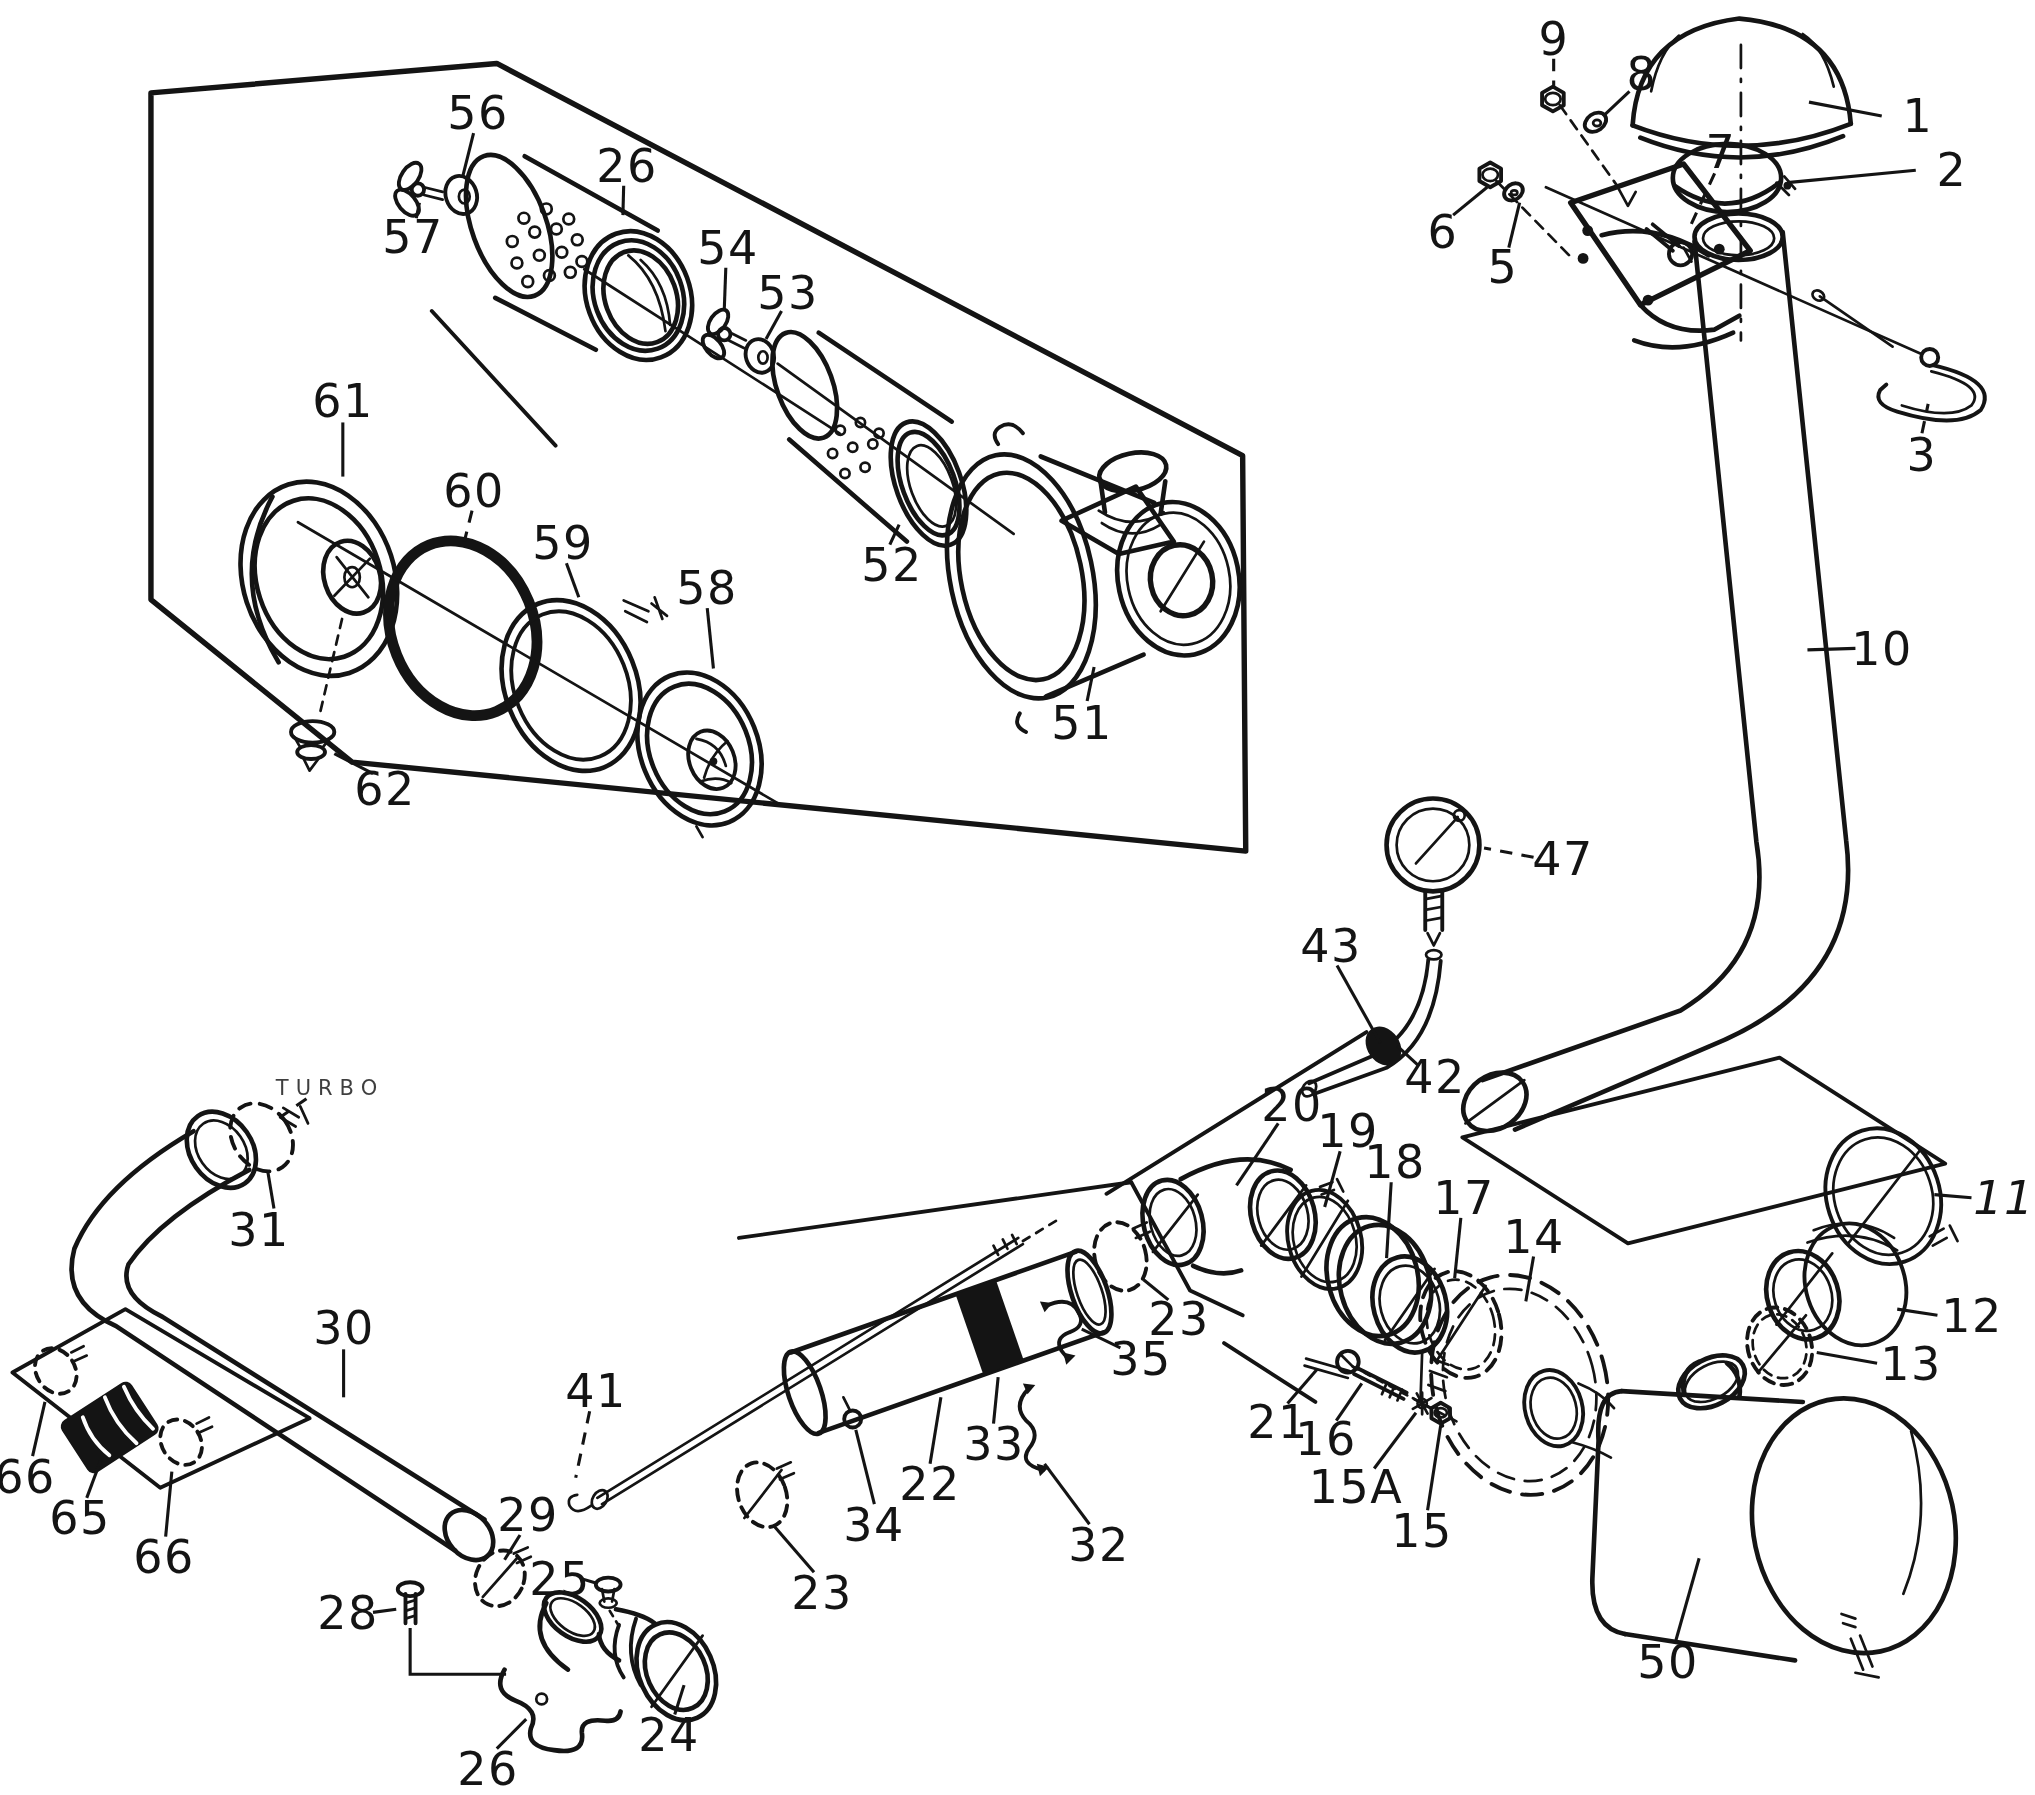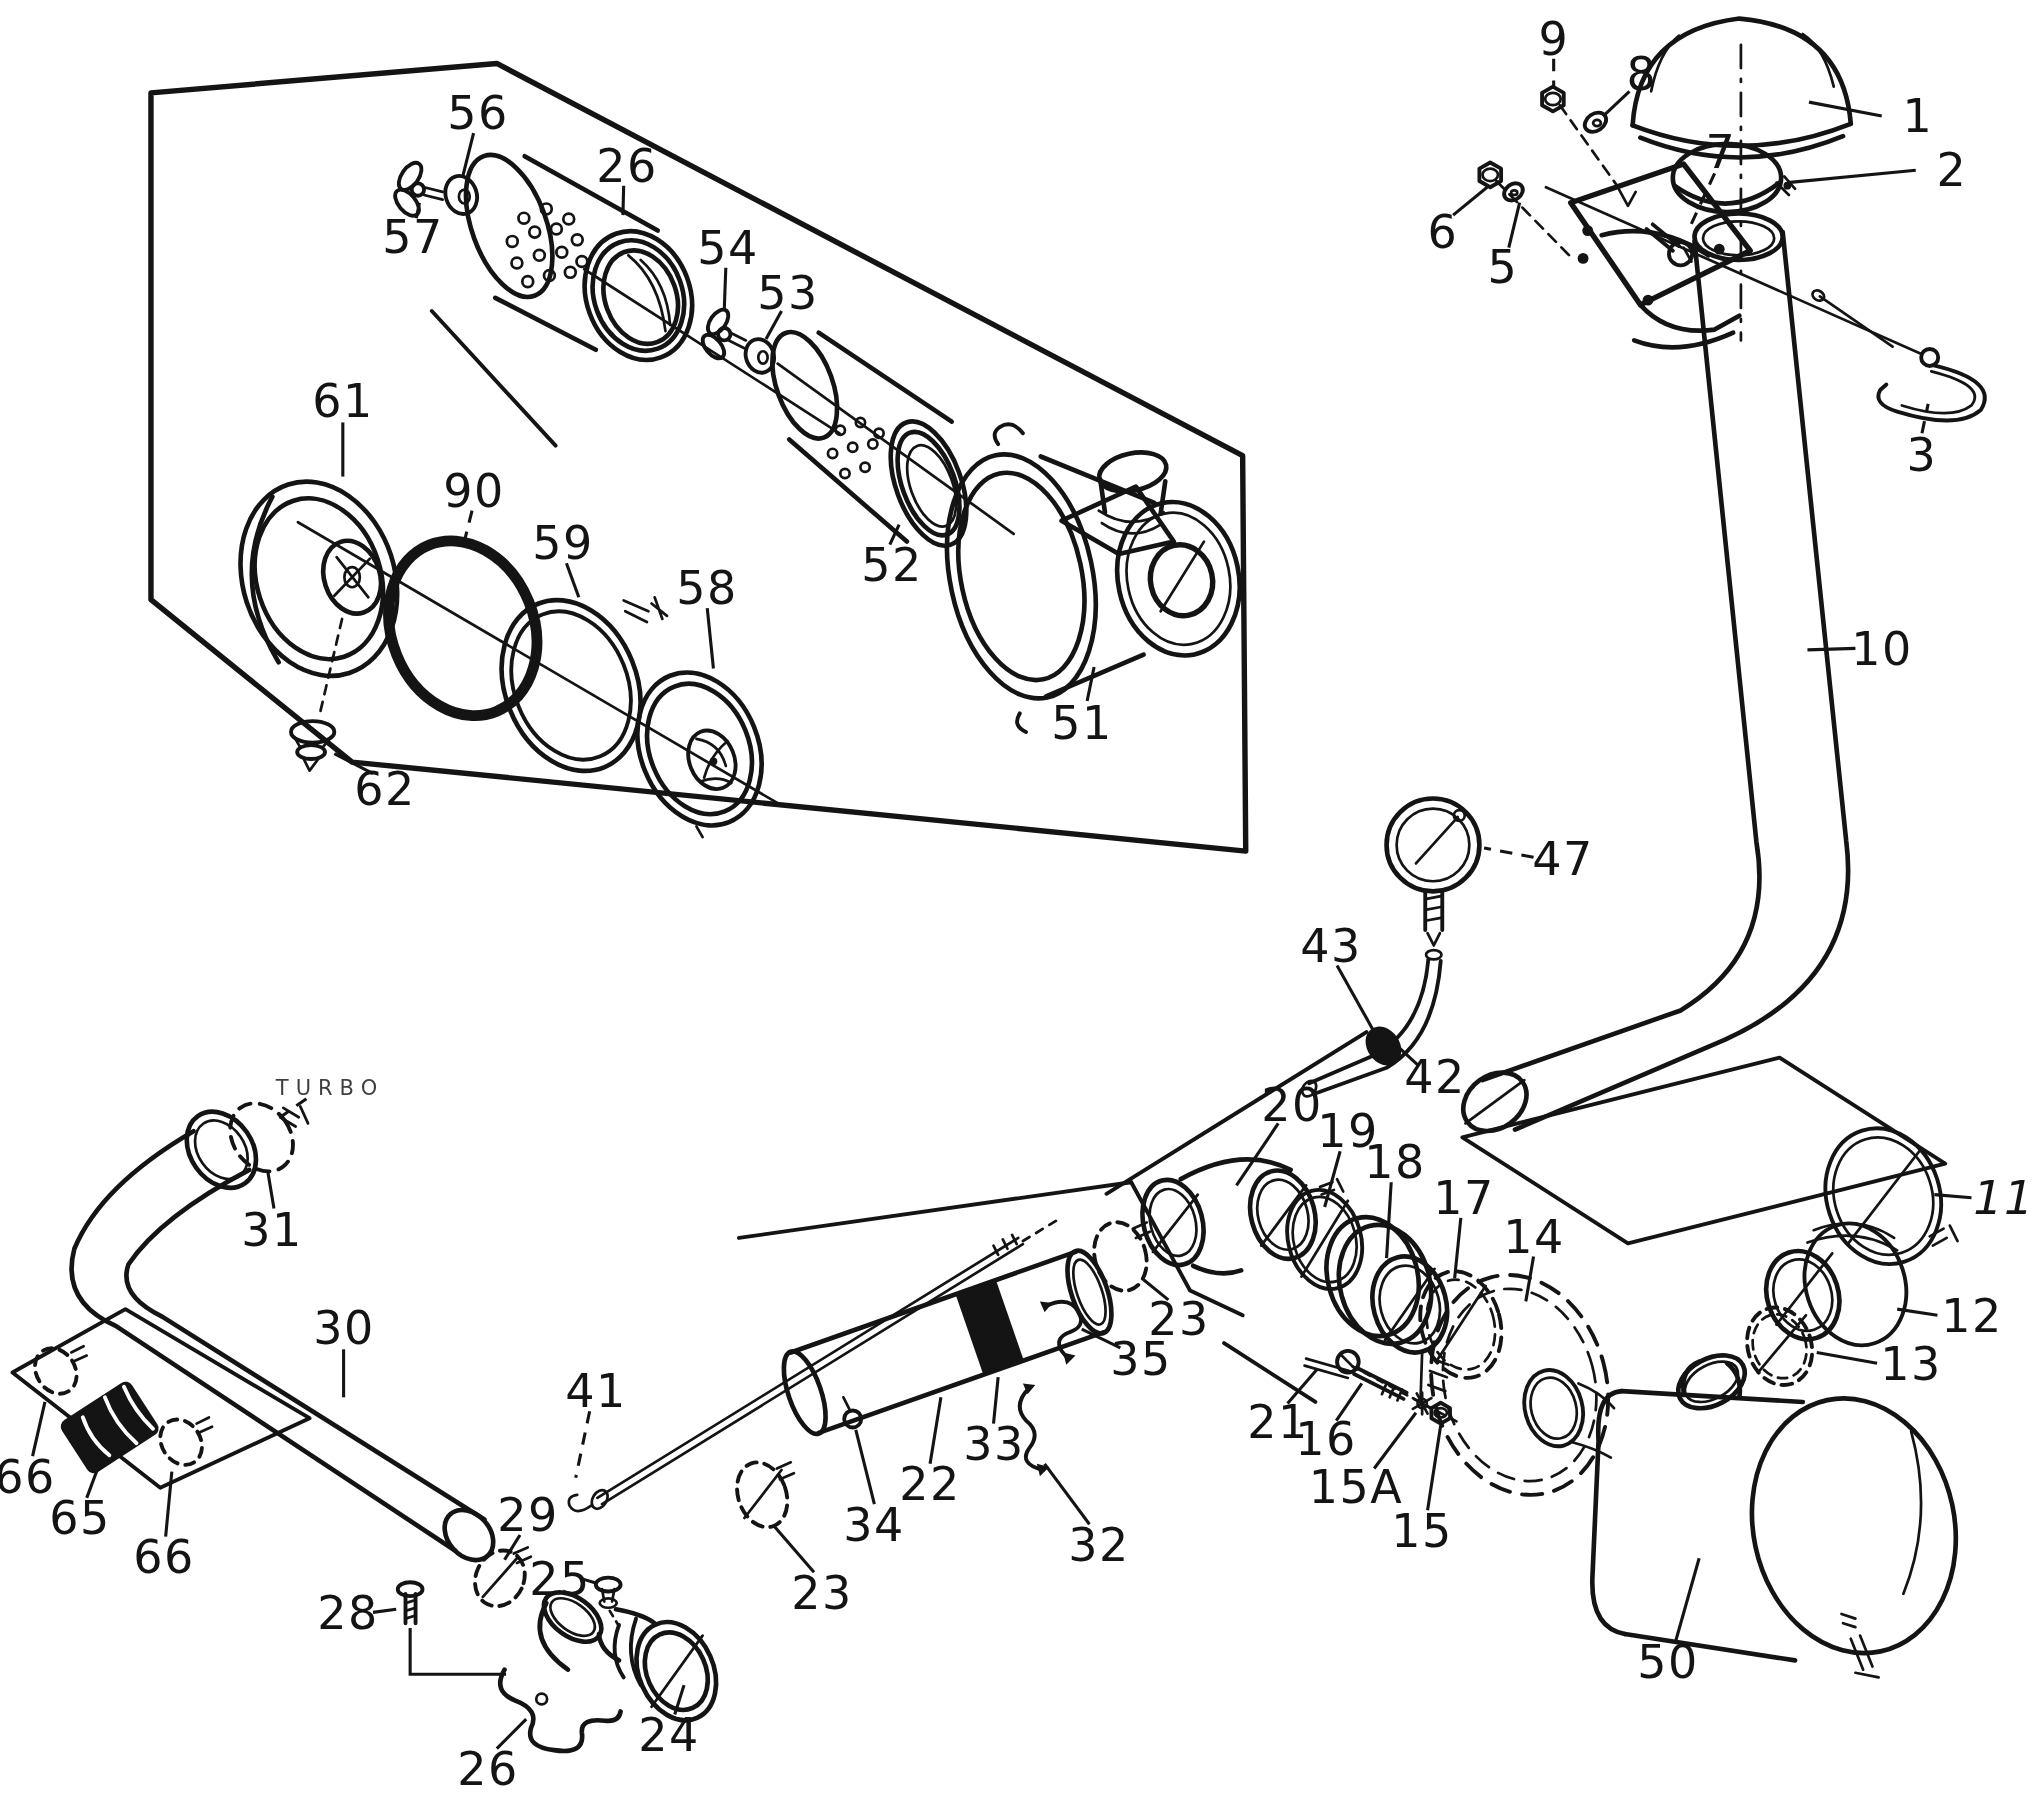--- a/index.html
+++ b/index.html
@@ -522,40 +522,40 @@
       <div class="plabel" style="left: 1278px; top: 1422px;">21</div>
       <div class="plabel" style="left: 930px; top: 1484px;">22</div>
       <div class="plabel" style="left: 822px; top: 1593px;">23</div>
       <div class="plabel" style="left: 1179px; top: 1319px;">23</div>
       <div class="plabel" style="left: 669px; top: 1735px;">24</div>
       <div class="plabel" style="left: 560px; top: 1579px;">25</div>
       <div class="plabel" style="left: 488px; top: 1769px;">26</div>
       <div class="plabel" style="left: 348px; top: 1613px;">28</div>
       <div class="plabel" style="left: 528px; top: 1515px;">29</div>
       <div class="plabel" style="left: 344px; top: 1328px;">30</div>
-      <div class="plabel" style="left: 272px; top: 1230px;">31</div>
+      <div class="plabel" style="left: 259px; top: 1230px;">31</div>
       <div class="plabel" style="left: 1099px; top: 1545px;">32</div>
       <div class="plabel" style="left: 994px; top: 1444px;">33</div>
       <div class="plabel" style="left: 874px; top: 1525px;">34</div>
       <div class="plabel" style="left: 1141px; top: 1359px;">35</div>
       <div class="plabel" style="left: 596px; top: 1391px;">41</div>
       <div class="plabel" style="left: 1435px; top: 1077px;">42</div>
       <div class="plabel" style="left: 1331px; top: 946px;">43</div>
       <div class="plabel" style="left: 1563px; top: 859px;">47</div>
       <div class="plabel" style="left: 1668px; top: 1662px;">50</div>
       <div class="plabel" style="left: 1082px; top: 723px;">51</div>
       <div class="plabel" style="left: 892px; top: 565px;">52</div>
       <div class="plabel" style="left: 788px; top: 293px;">53</div>
       <div class="plabel" style="left: 728px; top: 248px;">54</div>
       <div class="plabel" style="left: 627px; top: 166px;">26</div>
       <div class="plabel" style="left: 478px; top: 113px;">56</div>
       <div class="plabel" style="left: 413px; top: 237px;">57</div>
       <div class="plabel" style="left: 707px; top: 588px;">58</div>
       <div class="plabel" style="left: 563px; top: 543px;">59</div>
-      <div class="plabel" style="left: 474px; top: 491px;">90</div>
+      <div class="plabel" style="left: 474px; top: 491px;">60</div>
       <div class="plabel" style="left: 343px; top: 401px;">61</div>
       <div class="plabel" style="left: 385px; top: 789px; text-align: center;">62</div>
       <div class="plabel" style="left: 80px; top: 1518px;">65</div>
       <div class="plabel" style="left: 25px; top: 1477px;">66</div>
       <div class="plabel" style="left: 164px; top: 1557px;">66</div>
       <div class="plabel small" style="left: 330px; top: 1088px;">TURBO</div>
     </div>
 
 </div>
 

